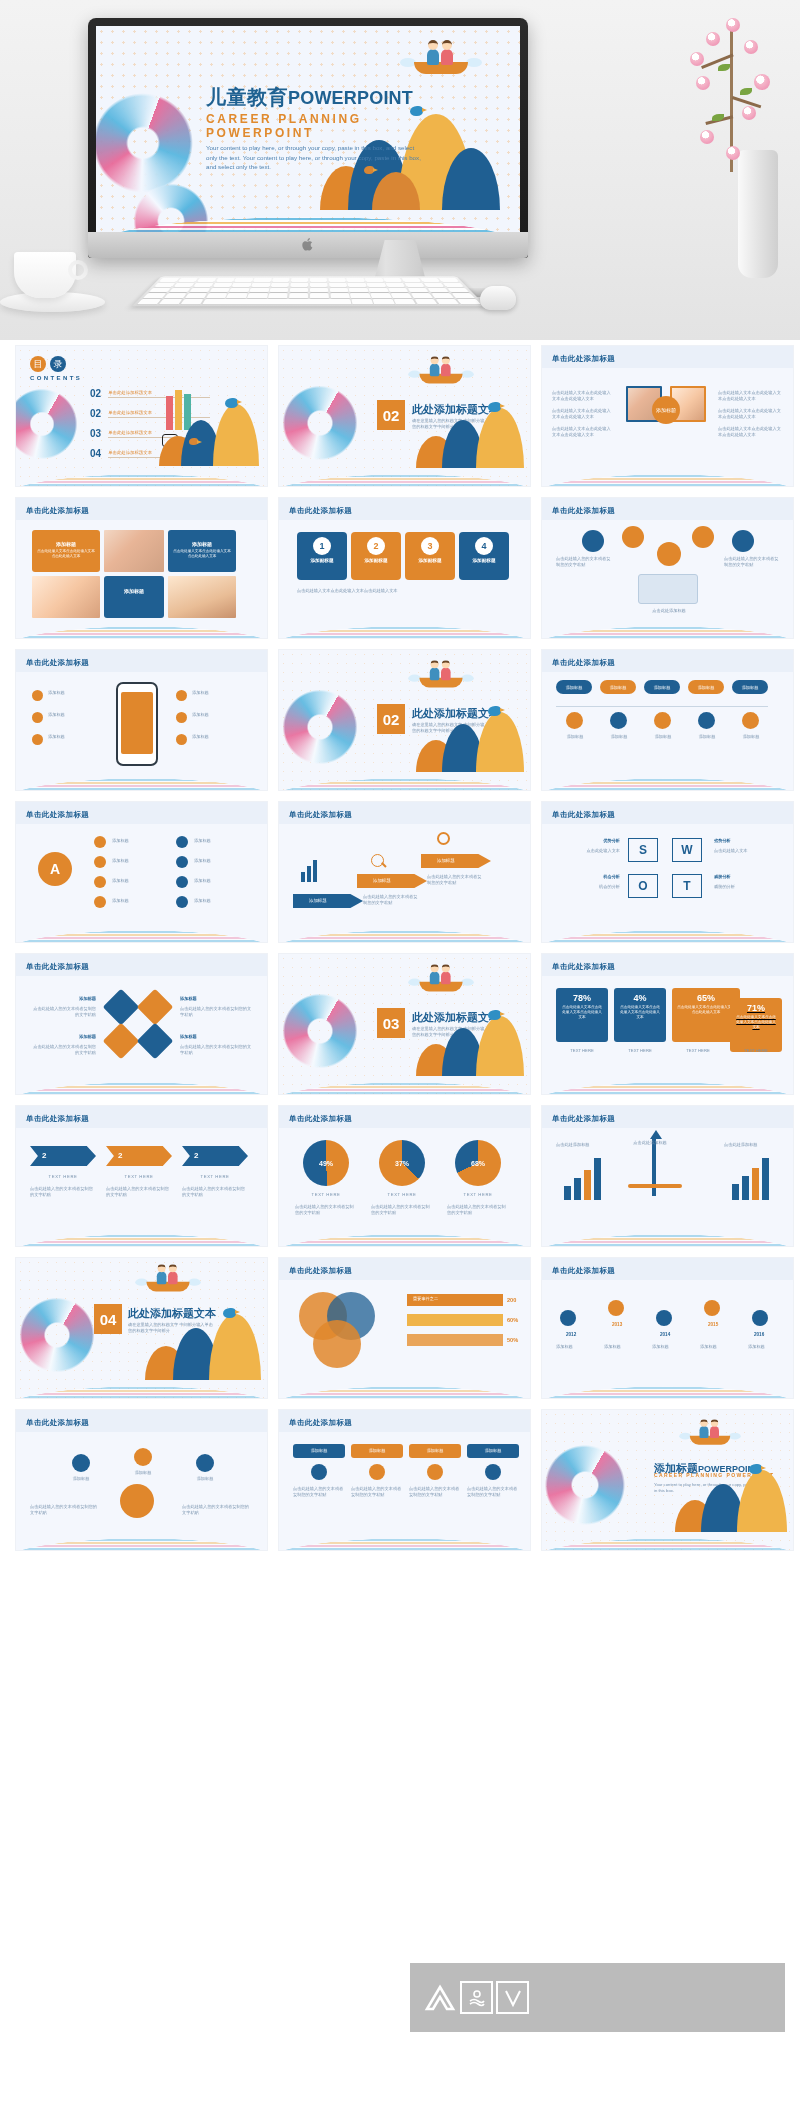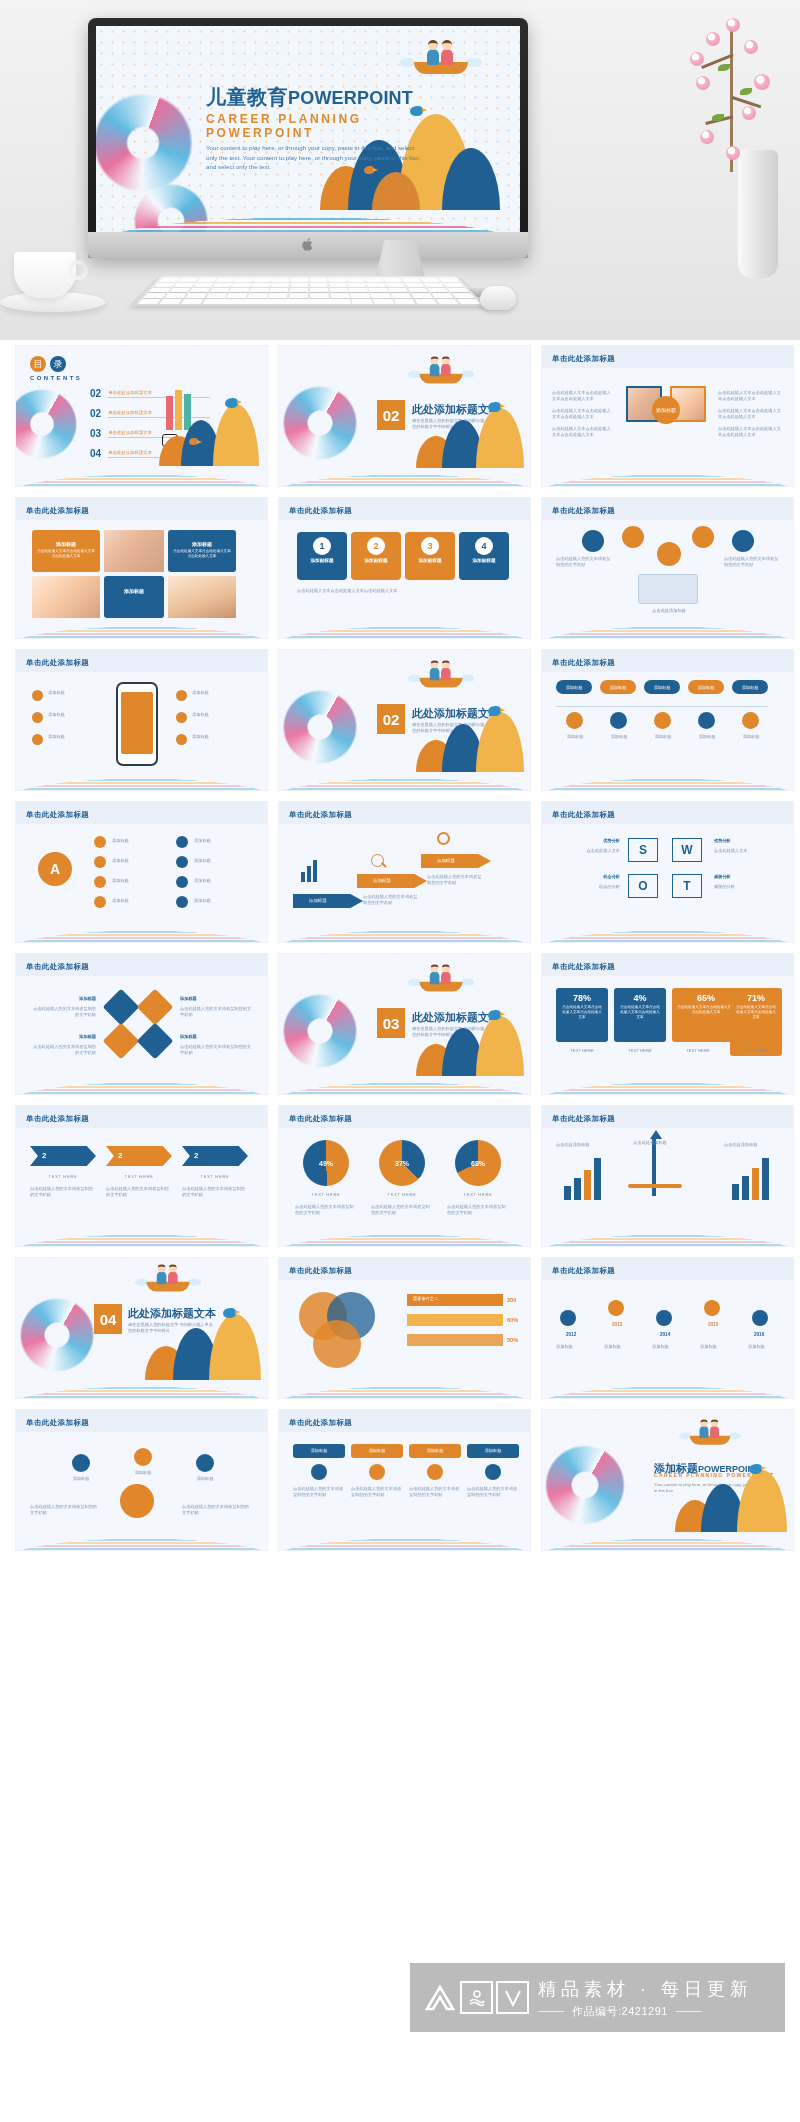--- a/index.html
+++ b/index.html
@@ -676,21 +676,21 @@
         <div class="lbl-w" style="text-align:center;padding:2px 5px;font-size:3.6px;">点击此处输入文本点击此处输入文本点击此处输入文本</div>
       </div>
       <div class="card blue" style="left:72px;top:34px;width:52px;height:54px;">
         <div style="color:#fff;font-size:9px;font-weight:bold;text-align:center;padding-top:5px;">4%</div>
         <div class="lbl-w" style="text-align:center;padding:2px 5px;font-size:3.6px;">点击此处输入文本点击此处输入文本点击此处输入文本</div>
       </div>
       <div class="card orange" style="left:130px;top:34px;width:68px;height:54px;">
         <div style="color:#fff;font-size:9px;font-weight:bold;text-align:center;padding-top:5px;">65%</div>
         <div class="lbl-w" style="text-align:center;padding:2px 5px;font-size:3.6px;">点击此处输入文本点击此处输入文本点击此处输入文本</div>
       </div>
-      <div class="card orange" style="left:188px;top:34px;width:52px;height:68px;">
+      <div class="card orange" style="left:188px;top:44px;width:52px;height:54px;text-decoration:underline;">
         <div style="color:#fff;font-size:9px;font-weight:bold;text-align:center;padding-top:5px;">71%</div>
         <div class="lbl-w" style="text-align:center;padding:2px 5px;font-size:3.6px;">点击此处输入文本点击此处输入文本点击此处输入文本</div>
       </div>
       <div class="smalltxt" style="left:14px;top:94px;width:52px;text-align:center;">TEXT HERE</div>
       <div class="smalltxt" style="left:72px;top:94px;width:52px;text-align:center;">TEXT HERE</div>
       <div class="smalltxt" style="left:130px;top:94px;width:52px;text-align:center;">TEXT HERE</div>
       <div class="smalltxt" style="left:188px;top:94px;width:52px;text-align:center;">TEXT HERE</div>
       <div class="t-waves"></div>
     </div>
 
@@ -905,23 +905,15 @@
             <path d="M3 16 Q7 13 11 16 T17 16" stroke="#fff" fill="none" stroke-width="1.6"></path>
             <circle cx="10" cy="6" r="3" stroke="#fff" fill="none" stroke-width="1.6"></circle>
           </svg>
       </div>
       <div class="wm-mark">
         <svg width="20" height="20" viewBox="0 0 20 20">
             <path d="M3 3 L10 17 L17 3" stroke="#fff" fill="none" stroke-width="2"></path>
           </svg>
       </div>
     </div>
-    <div class="wm-txt">
-      <div class="wm-line1">精品素材 · 每日更新</div>
-      <div class="wm-line2">
-        <span class="wm-dash"></span>
-        <span>作品编号:2421291</span>
-        <span class="wm-dash"></span>
-      </div>
-    </div>
   </div>
 
 </div>
 
 </body></html>

